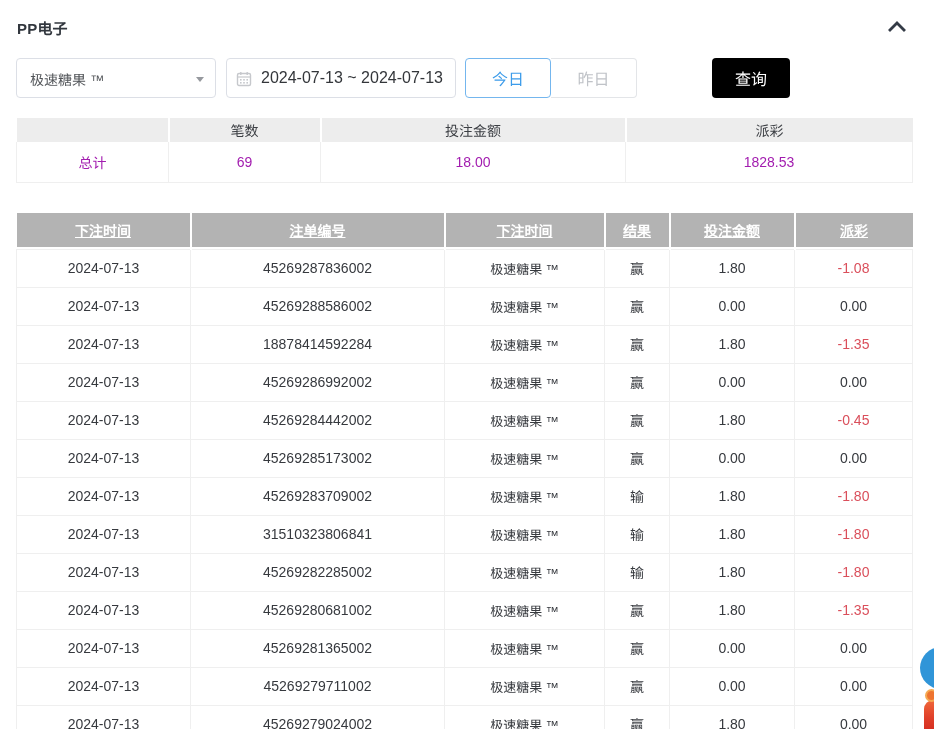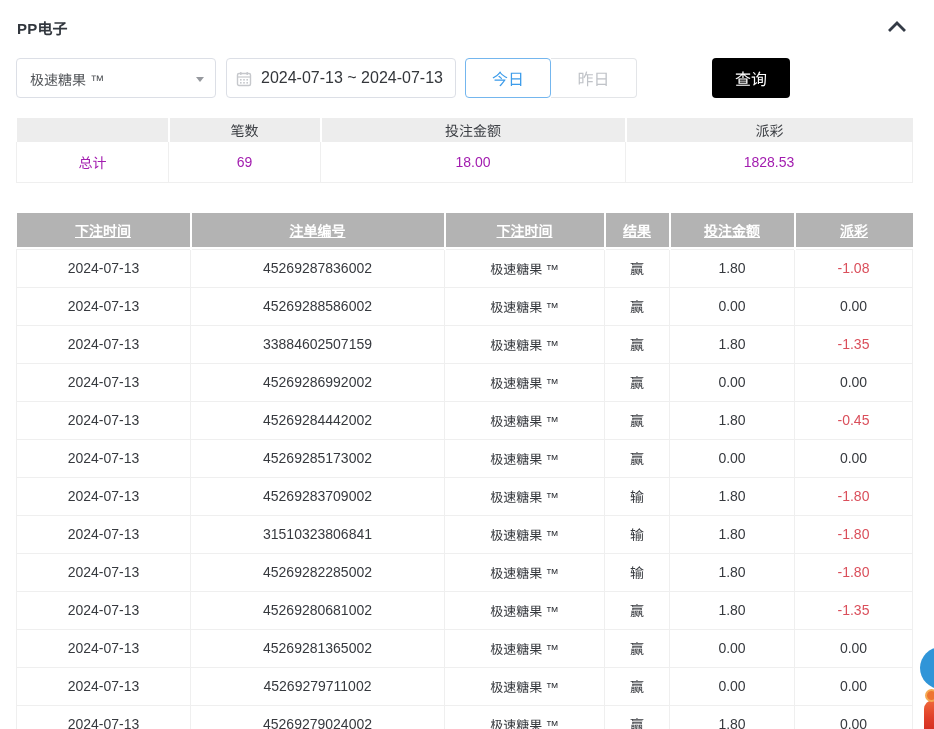--- a/index.html
+++ b/index.html
@@ -150,21 +150,21 @@
           <tr>
             <td>2024-07-13</td>
             <td>45269288586002</td>
             <td class="game">极速糖果 ™</td>
             <td>赢</td>
             <td>0.00</td>
             <td>0.00</td>
           </tr>
           <tr>
             <td>2024-07-13</td>
-            <td>33884602507159</td>
+            <td>18878414592284</td>
             <td class="game">极速糖果 ™</td>
             <td>赢</td>
             <td>1.80</td>
             <td class="neg">-1.35</td>
           </tr>
           <tr>
             <td>2024-07-13</td>
             <td>45269286992002</td>
             <td class="game">极速糖果 ™</td>
             <td>赢</td>

